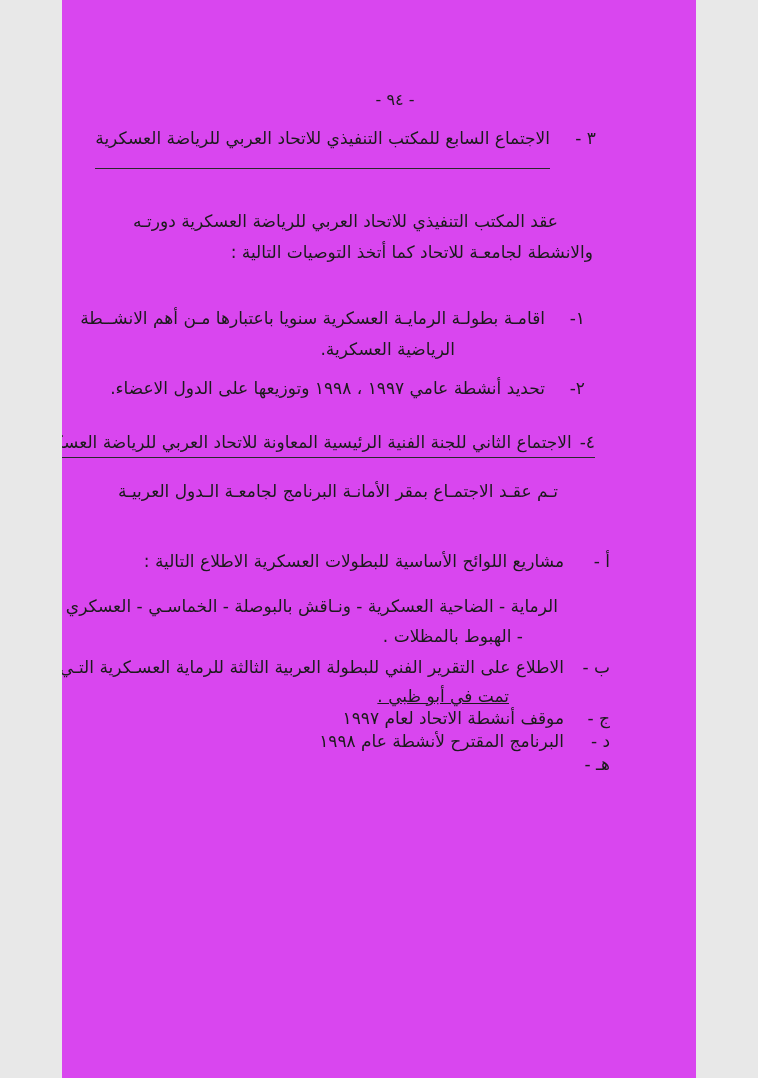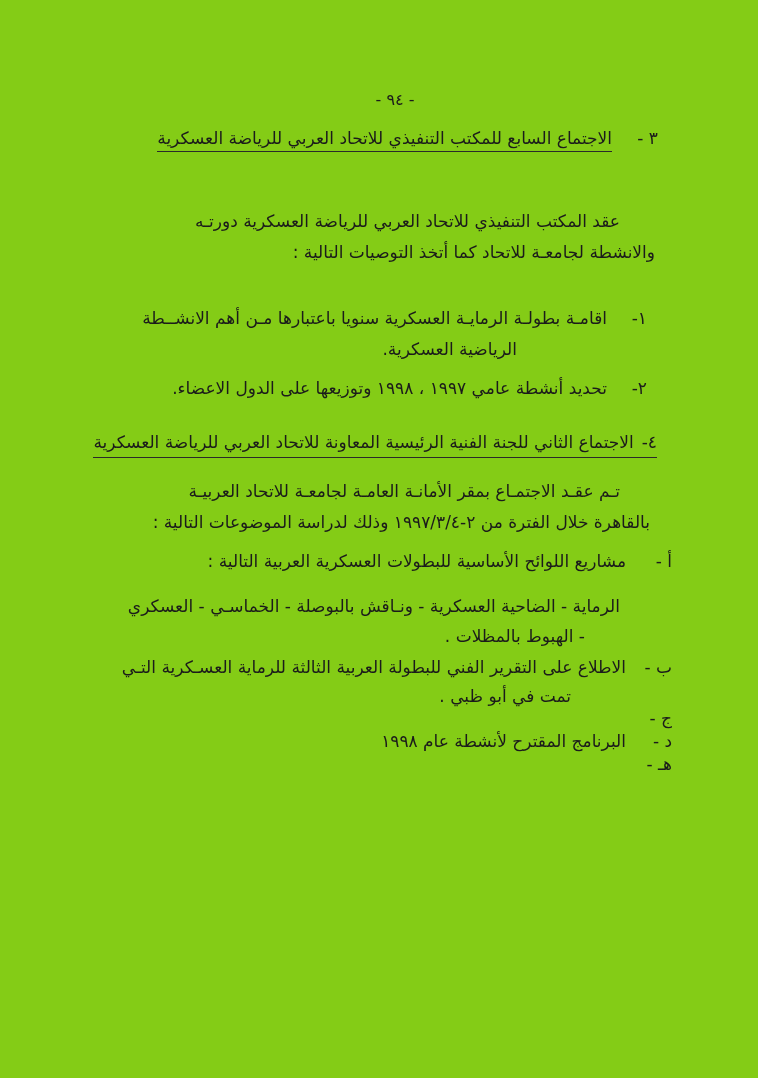--- a/index.html
+++ b/index.html
@@ -1,40 +1,40 @@
 <!DOCTYPE html>
 <html lang="ar" dir="rtl"><head>
 <meta charset="utf-8">
 <style>
   html,body{margin:0;padding:0;background:#e8e8e8;}
   .page{
     position:relative;
-    width:758px;height:1078px;
+    width:634px;height:1078px;
     margin:0 auto;
-    background:#84cc16;
+    background:#d946ef;
     color:#1b1b1b;
     font-family:"DejaVu Sans","Liberation Sans",sans-serif;
     font-size:17px;
     direction:rtl;
     overflow:hidden;
   }
   .abs{position:absolute;}
   .nowrap{white-space:nowrap;}
   .line{height:31px;line-height:31px;white-space:nowrap;text-align:right;}
   .pagenum{
     top:90px;left:32px;right:0;
     text-align:center;
     font-size:16px;letter-spacing:2px;
   }
   
   .h3row{top:128px;right:100px;display:flex;gap:16px;align-items:flex-start;}
   .h3row .marker{min-width:30px;text-align:right;white-space:nowrap;}
   .h3row .title{
     border-bottom:1.5px solid #2a2a2a;
-    padding-bottom:3px;white-space:nowrap;
+    padding-bottom:20px;white-space:nowrap;
   }
   .p3{top:170px;right:103px;left:60px;margin-top:36px;}
   .p3 .indent1{padding-right:35px;}
   .numitem{right:111px;display:flex;gap:14px;align-items:flex-start;}
   .numitem .marker{min-width:26px;text-align:right;white-space:nowrap;line-height:31px;}
   .numitem .itxt{display:block;}
   .numitem .cont2{margin-right:90px;}
   .item1{top:303px;}
   .item2{top:373px;}
   
@@ -91,42 +91,42 @@
       <span class="line" style="display:block;">تحديد أنشطة عامي ١٩٩٧ ، ١٩٩٨ وتوزيعها على الدول الاعضاء.</span>
     </span>
   </div>
 
   <div class="abs h4row">
     <span class="marker">٤-</span>
     <span class="title">الاجتماع الثاني للجنة الفنية الرئيسية المعاونة للاتحاد العربي للرياضة العسكرية</span>
   </div>
 
   <div class="abs p4">
-    <div class="line indent1">تـم عقـد الاجتمـاع بمقر الأمانـة العامـة لجامعـة للاتحاد العربيـة</div>
-    <div class="line">بالقاهرة خلال الفترة من ٢-١٩٩٧/٣/٤ وذلك لدراسة الموضوعات التالية :</div>
+    <div class="line indent1">تـم عقـد الاجتمـاع بمقر الأمانـة البرنامج لجامعـة الـدول العربيـة</div>
   </div>
 
   <div class="abs letitem itemA">
     <span class="marker line">أ -</span>
-    <span class="line">مشاريع اللوائح الأساسية للبطولات العسكرية العربية التالية :</span>
+    <span class="line">مشاريع اللوائح الأساسية للبطولات العسكرية الاطلاع التالية :</span>
   </div>
 
   <div class="abs nowrap sports1">الرماية - الضاحية العسكرية - ونـاقش بالبوصلة - الخماسـي - العسكري</div>
   <div class="abs nowrap sports2">- الهبوط بالمظلات .</div>
 
   <div class="abs letitem itemB">
     <span class="marker">ب -</span>
     <span class="itxt">
       <span class="line" style="display:block;">الاطلاع على التقرير الفني للبطولة العربية الثالثة للرماية العسـكرية التـي</span>
-      <span class="line cont2" style="display:block;">تمت في أبو ظبي .</span>
+      <span class="line cont2" style="display:block;text-decoration:underline;">تمت في أبو ظبي .</span>
     </span>
   </div>
 
   <div class="abs letitem small-lh itemC">
     <span class="marker line">ج -</span>
+    <span class="line">موقف أنشطة الاتحاد لعام ١٩٩٧</span>
   </div>
 
   <div class="abs letitem small-lh itemD">
     <span class="marker line">د -</span>
     <span class="line">البرنامج المقترح لأنشطة عام ١٩٩٨</span>
   </div>
 
   <div class="abs letitem small-lh itemE">
     <span class="marker line">هـ -</span>
   </div>

